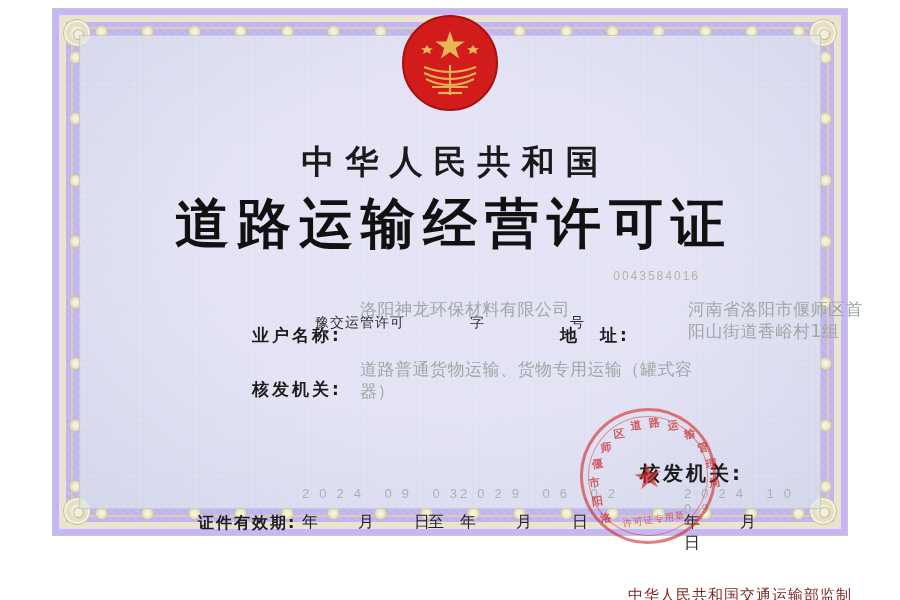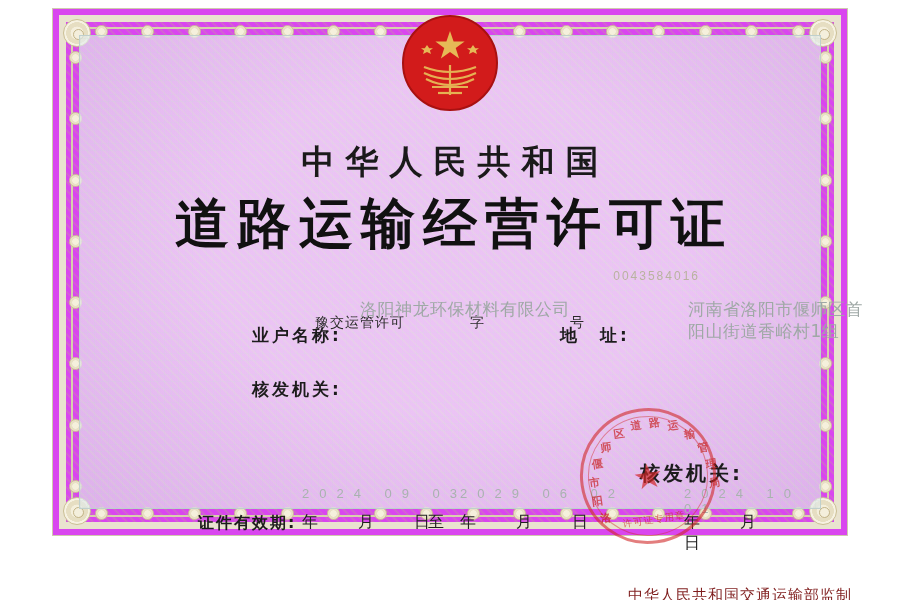--- a/index.html
+++ b/index.html
@@ -19,21 +19,21 @@
     height: 600px;
     background: #ffffff;
   }
   
   .cert {
     position: absolute;
     left: 52px;
     top: 8px;
     width: 796px;
     height: 528px;
-    background: #d946ef;
+    background: #c4b5fd;
     box-sizing: border-box;
     border: 1px solid #cfc9ae;
   }
   .cert-border-outer {
     position: absolute;
     left: 6px; top: 6px; right: 6px; bottom: 6px;
     border: 7px solid #e9e3cf;
     box-sizing: border-box;
     background:
       repeating-linear-gradient(45deg, rgba(190,175,130,.25) 0 2px, rgba(255,255,255,0) 2px 6px);
@@ -394,27 +394,28 @@
       </div>
       <div class="serial-code">0043584016</div>
 
       <div class="field-label lbl-name">业户名称:</div>
       <div class="field-value val-name">洛阳神龙环保材料有限公司</div>
 
       <div class="field-label lbl-addr">地　址:</div>
       <div class="field-value val-addr">河南省洛阳市偃师区首阳山街道香峪村1组</div>
 
       <div class="field-label lbl-scope">核发机关:</div>
+      <div class="field-value val-scope">道路普通货物运输、货物专用运输（罐式容器）</div>
 
       <div class="field-label lbl-issuer">核发机关:</div>
       <div class="field-label lbl-valid">证件有效期:</div>
 
       <div class="dateval dv-1">2024  09   03</div>
       <div class="dateval dv-2">2029  06   02</div>
-      <div class="dateval dv-3">2024   10   01</div>
+      <div class="dateval dv-3">2024   10   09</div>
 
       <div class="ymd ymd-1">年　月　日</div>
       <div class="ymd-sep">至</div>
       <div class="ymd ymd-2">年　月　日</div>
       <div class="ymd ymd-3">年　月　日</div>
 
       <div class="seal">
         <div class="seal-star">★</div>
         <div class="seal-text">
           <span style="transform: rotate(-118deg) translate(0,-60px) rotate(118deg);">洛</span>

